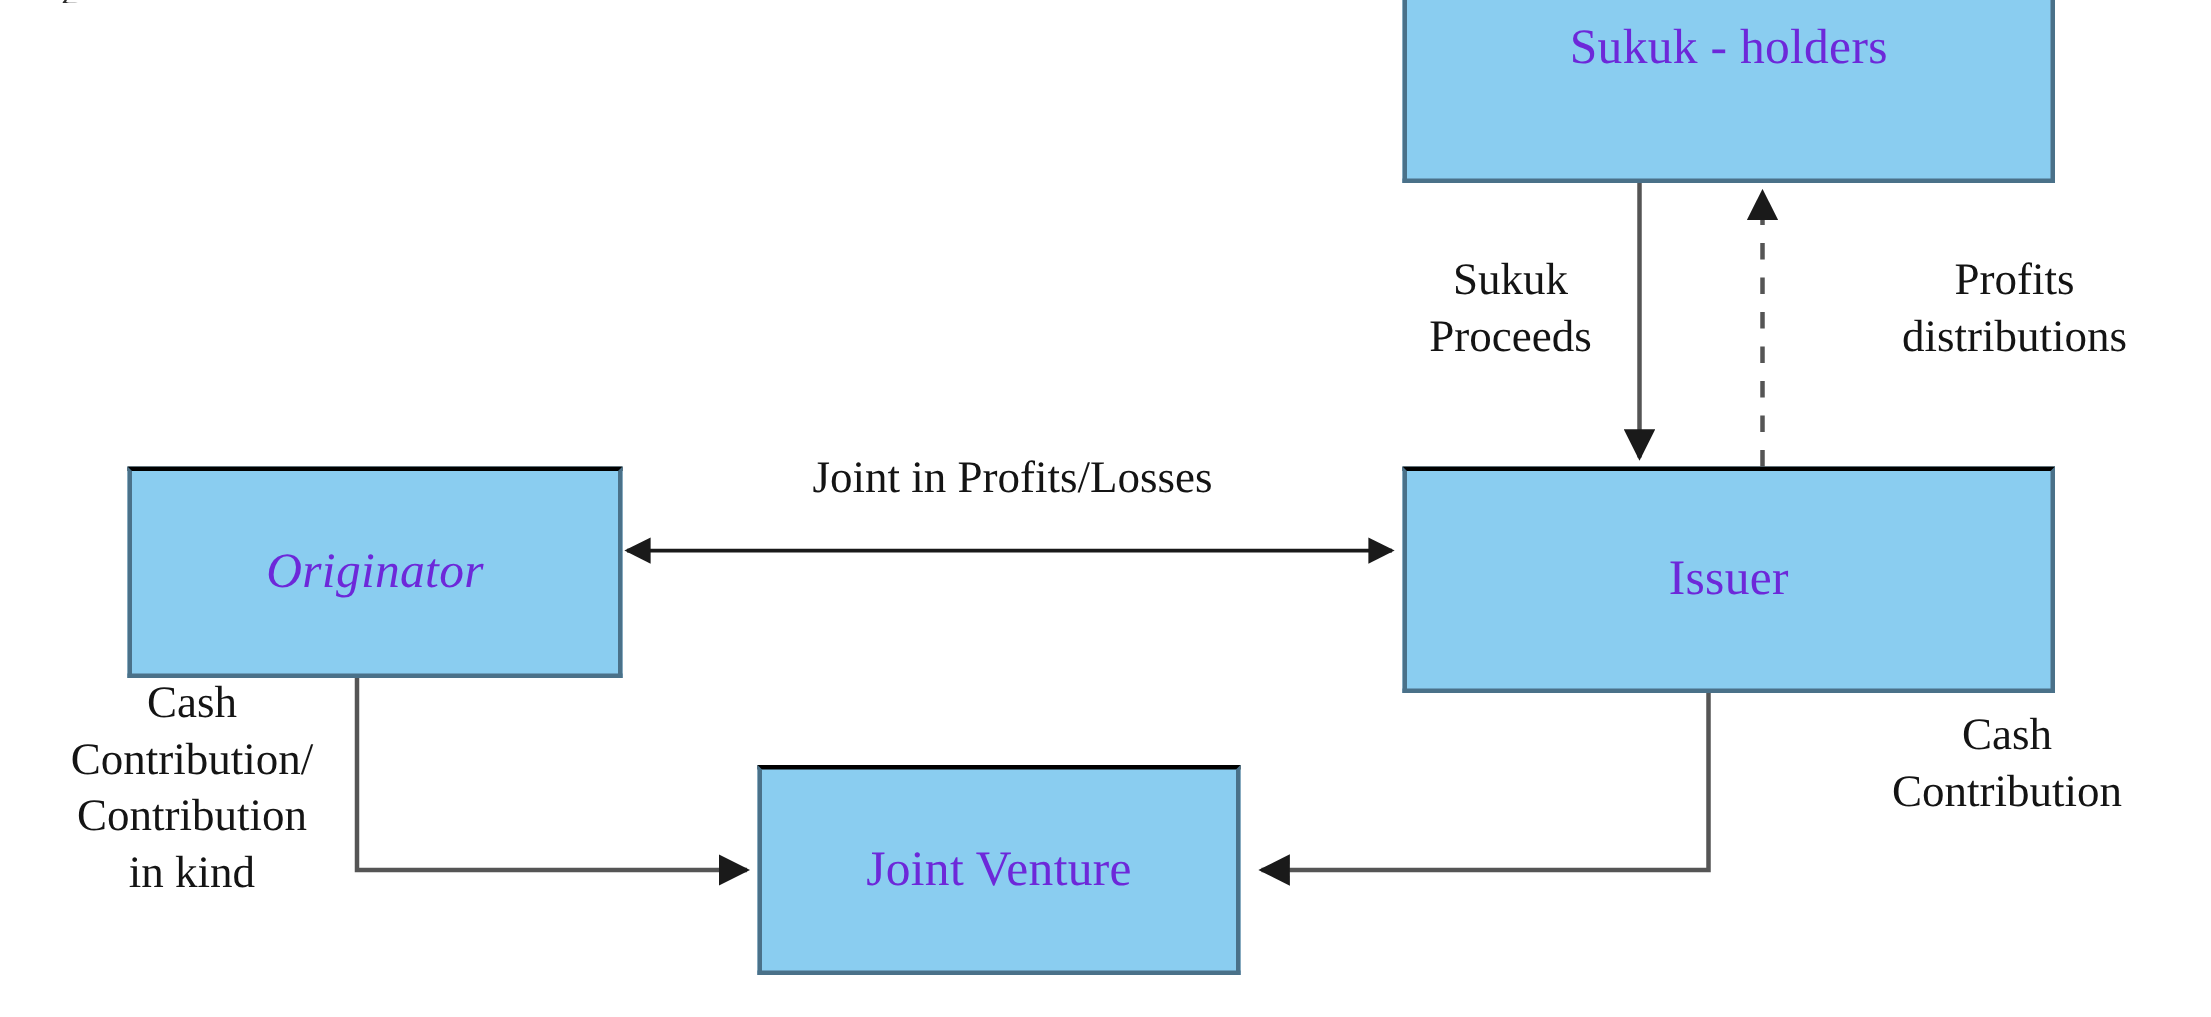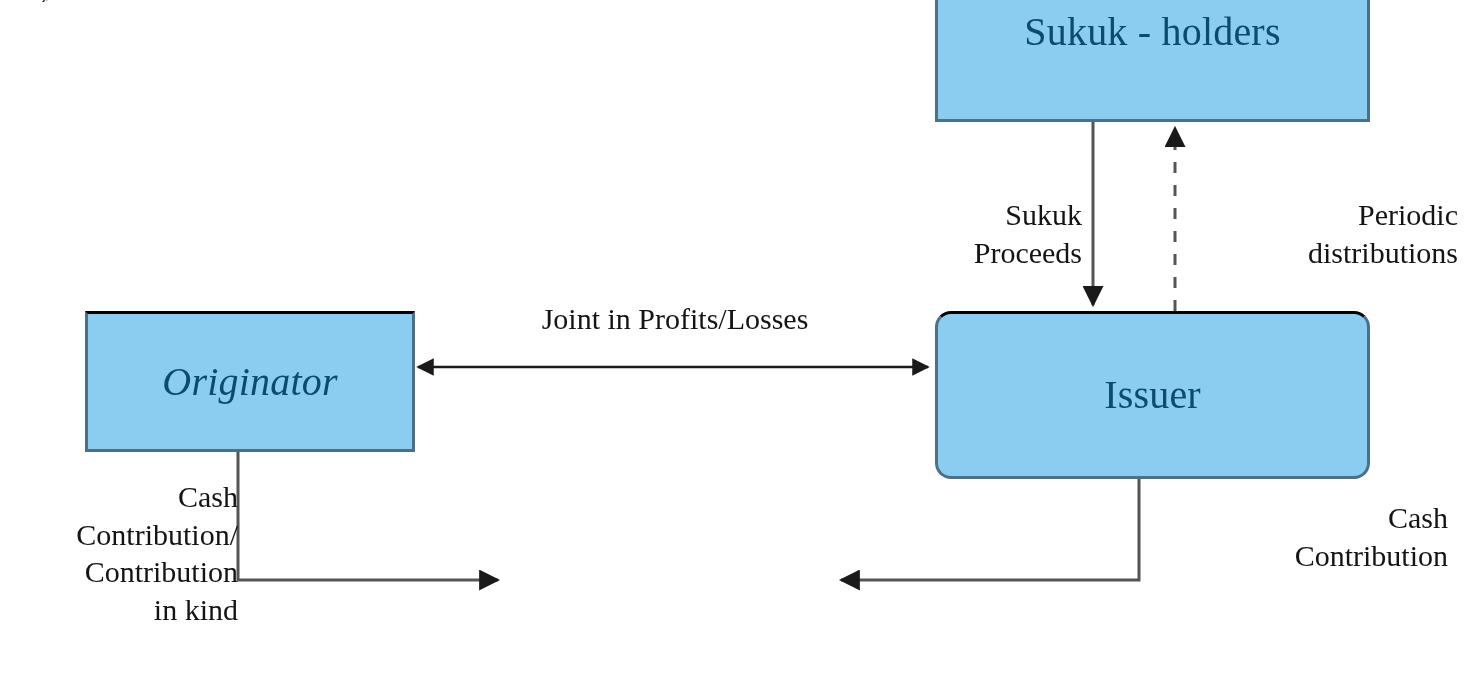--- a/index.html
+++ b/index.html
@@ -29,35 +29,35 @@
     border-left: 3px solid #4A7189;
     border-right: 3px solid #4A7189;
     border-bottom: 3px solid #4A7189;
     box-sizing: border-box;
     display: flex;
     align-items: center;
     justify-content: center;
     z-index: 3;
   }
   .node-label {
-    color: #0c4a6e;
-    font-size: 40px;
+    color: #6d28d9;
+    font-size: 33px;
     line-height: 1.1;
     letter-spacing: 0.2px;
     white-space: nowrap;
   }
   .edge-label {
     position: absolute;
     color: #141414;
     font-size: 30px;
     line-height: 1.25;
     z-index: 4;
     white-space: pre-line;
   }
-  .edge-label.left-align { text-align: right; margin-top: 28px; }
+  .edge-label.left-align { text-align: center; }
   .edge-label.center-align { text-align: center; }
   .fragment {
     position: absolute;
     color: #2a2a2a;
     font-size: 30px;
     z-index: 4;
     overflow: hidden;
   }
 </style>
 </head>
@@ -99,29 +99,32 @@
   </svg>
 
   <div class="node" style="left:935px; top:-58px; width:435px; height:180px;">
     <span class="node-label">Sukuk - holders</span>
   </div>
 
   <div class="node" style="left:85px; top:311px; width:330px; height:141px;font-style:italic;">
     <span class="node-label">Originator</span>
   </div>
 
-  <div class="node" style="left:935px; top:311px; width:435px; height:168px;border-radius:16px;">
+  <div class="node" style="left:935px; top:311px; width:435px; height:151px;">
     <span class="node-label">Issuer</span>
   </div>
 
+  <div class="node" style="left:505px; top:510px; width:322px; height:140px;">
+    <span class="node-label">Joint Venture</span>
+  </div>
 
   <div class="edge-label left-align" style="left:932px; top:168px; width:150px;">Sukuk
 Proceeds</div>
 
-  <div class="edge-label left-align" style="left:1228px; top:168px; width:230px;">Periodic
+  <div class="edge-label left-align" style="left:1228px; top:168px; width:230px;">Profits
 distributions</div>
 
   <div class="edge-label center-align" style="left:455px; top:300px; width:440px;">Joint in Profits/Losses</div>
 
   <div class="edge-label left-align" style="left:18px; top:450px; width:220px;">Cash
 Contribution/
 Contribution
 in kind</div>
 
   <div class="edge-label left-align" style="left:1228px; top:471px; width:220px;">Cash

